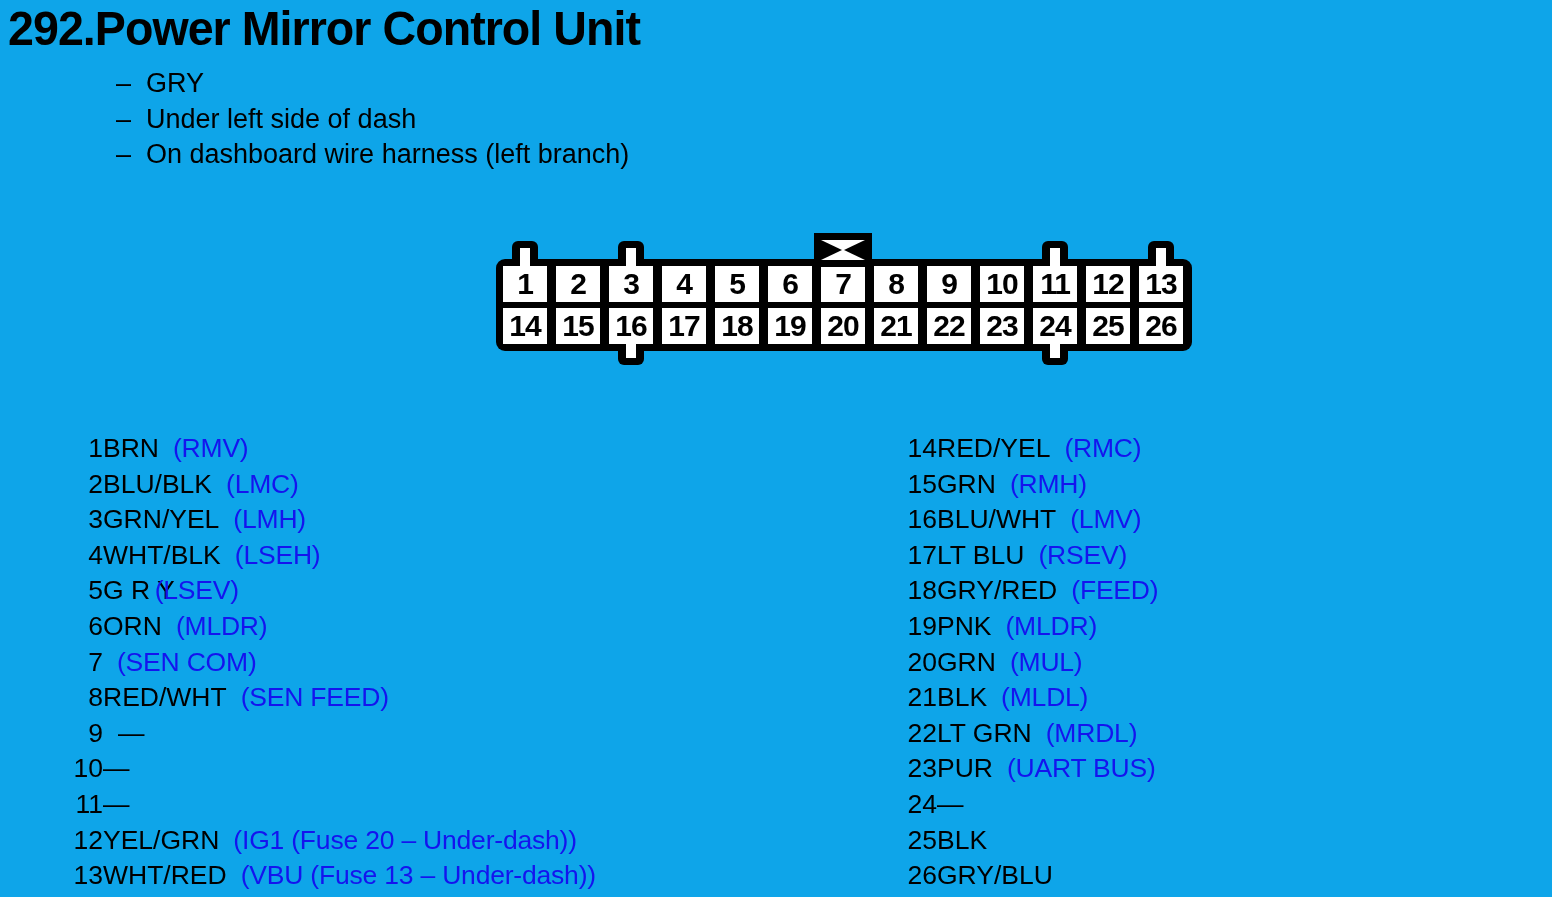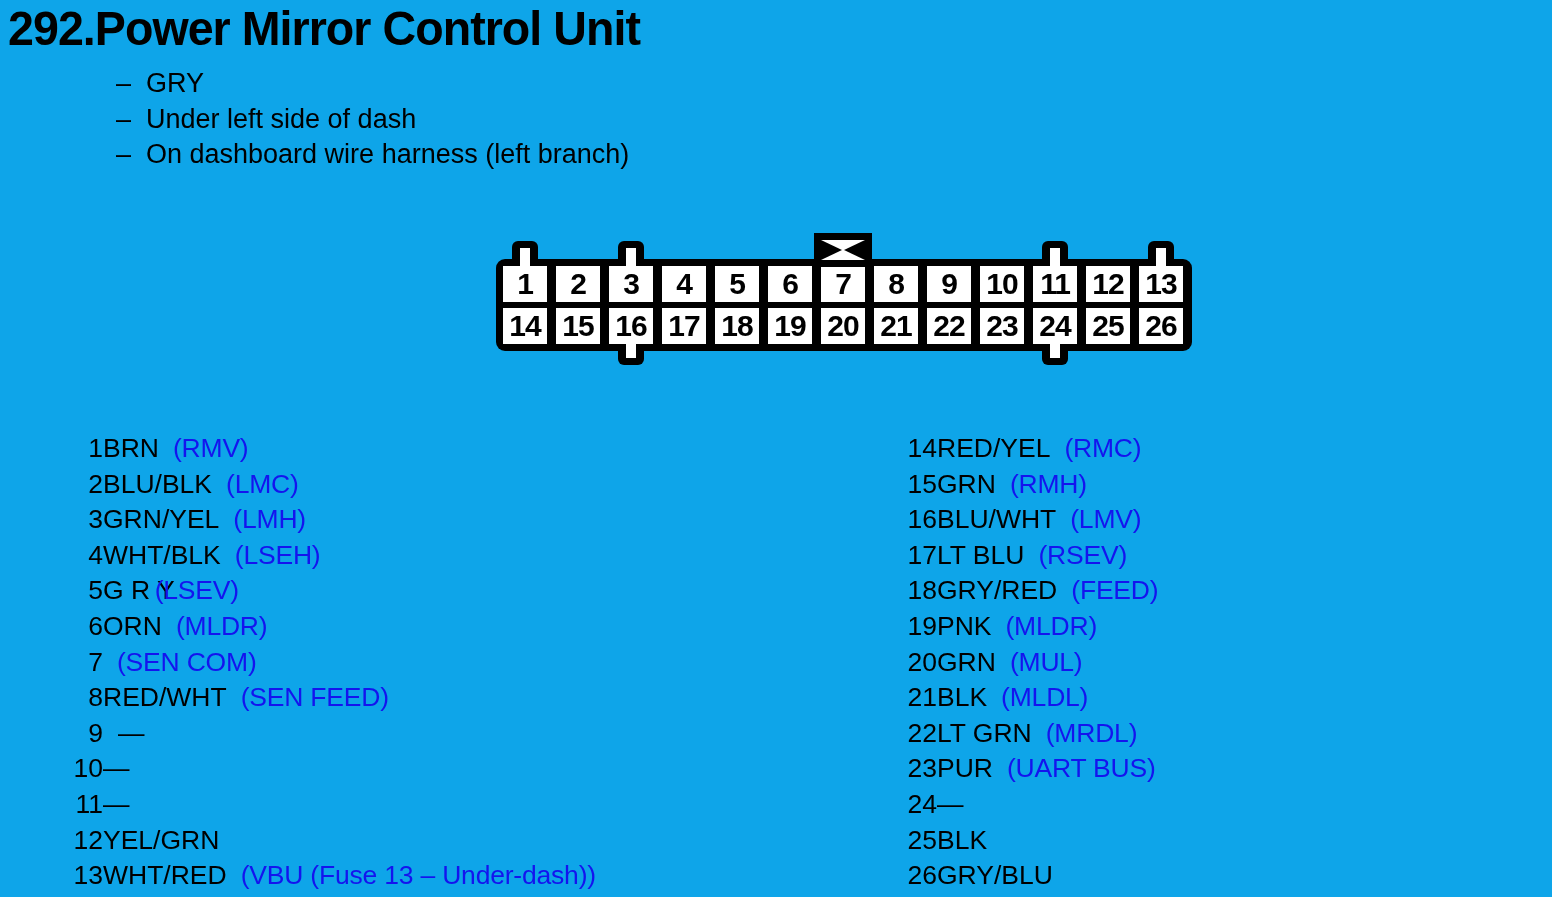--- a/index.html
+++ b/index.html
@@ -150,20 +150,21 @@
         <span class="pin-num">10</span>
         <span class="pin-color">—</span>
       </div>
       <div class="pin-row">
         <span class="pin-num">11</span>
         <span class="pin-color">—</span>
       </div>
       <div class="pin-row">
         <span class="pin-num">12</span>
         <span class="pin-color">YEL/GRN</span>
+        <span class="pin-signal">(IG1 (Fuse 20 – Under-dash))</span>
       </div>
       <div class="pin-row">
         <span class="pin-num">13</span>
         <span class="pin-color">WHT/RED</span>
         <span class="pin-signal">(VBU (Fuse 13 – Under-dash))</span>
       </div>
     </div>
   <div class="pin-list pin-list-right">
       <div class="pin-row">
         <span class="pin-num">14</span>

